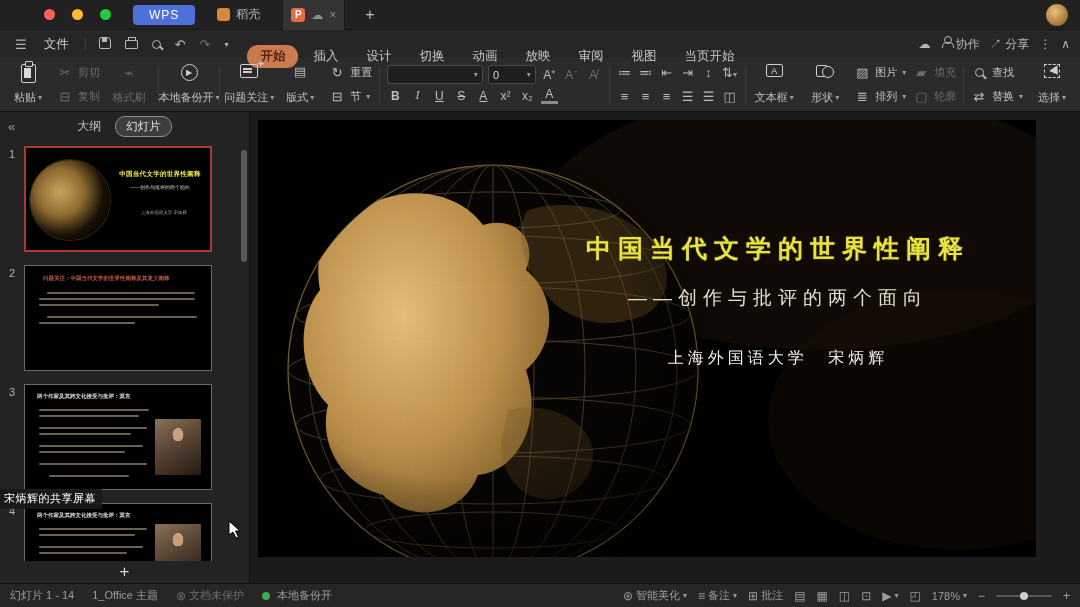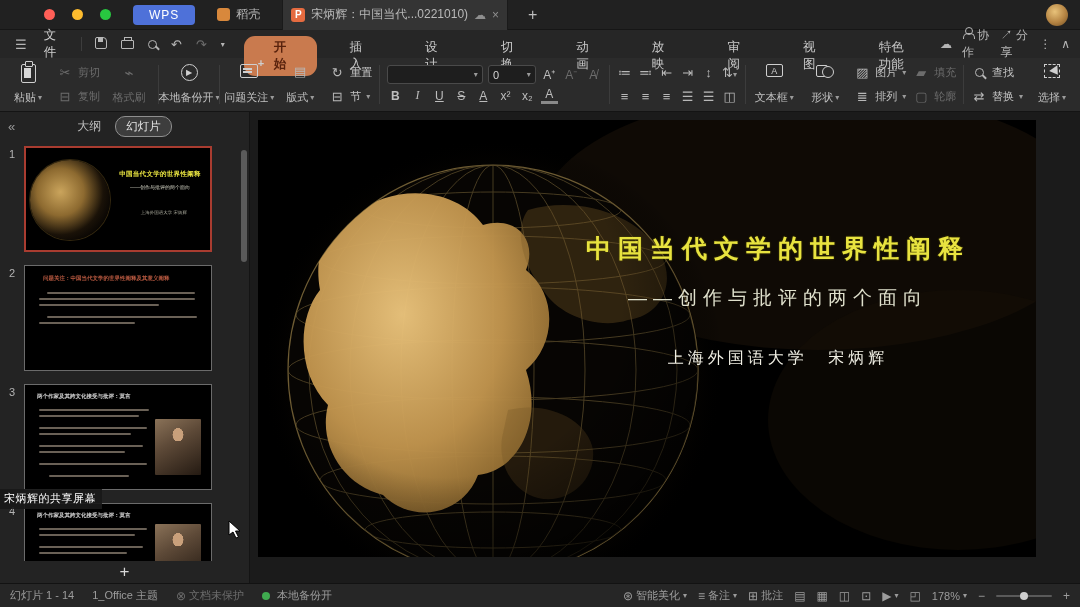--- a/index.html
+++ b/index.html
@@ -21,21 +21,21 @@
   .newtab { color:#bdbdbd; font-size:16px; padding:0 6px; }
   .avatar { margin-left:auto; margin-right:12px; width:22px; height:22px; border-radius:50%; background:radial-gradient(circle at 40% 35%, #e8c27a 0%, #b58443 55%, #6e4c22 100%); }
 
   
   .ribbon { height:28px; background:#262626; display:flex; align-items:center; padding:0 10px; font-size:12.5px; gap:4px; }
   .ric { color:#b5b5b5; font-size:13px; padding:0 5px; }
   .ric.dim { color:#5f5f5f; }
   .rlabel { color:#cfcfcf; padding:0 8px; }
   .vdiv { width:1px; height:14px; background:#3d3d3d; margin:0 4px; }
   .rtabs { display:flex; align-items:center; gap:2px; margin-left:10px; }
-  .rtab { color:#c9c9c9; padding:3px 30px; border-radius:11px;margin-top:24px; }
+  .rtab { color:#c9c9c9; padding:3px 13px; border-radius:11px;margin-top:24px; }
   .rtab.active { background:#c97a4e; color:#58220d; font-weight:bold; }
   .rright { margin-left:auto; display:flex; align-items:center; gap:10px; color:#b5b5b5; font-size:12px; }
   .mag { position:relative; width:9px; height:9px; border:1.5px solid currentColor; border-radius:50%; display:inline-block; }
   .mag::after { content:""; position:absolute; width:5px; height:1.5px; background:currentColor; right:-4px; bottom:-1px; transform:rotate(45deg); }
   .person { position:relative; width:12px; height:12px; display:inline-block; }
   .person::before { content:""; position:absolute; top:0; left:3px; width:6px; height:6px; border-radius:50%; border:1.3px solid currentColor; }
   .person::after { content:""; position:absolute; bottom:0; left:1px; width:10px; height:5px; border-radius:5px 5px 0 0; border:1.3px solid currentColor; border-bottom:none; }
 
   
   .toolbar { height:54px; background:#2b2b2b; border-bottom:1px solid #141414; display:flex; align-items:stretch; padding:3px 6px; gap:7px; overflow:hidden; }
@@ -129,21 +129,20 @@
     <span class="tl y"></span>
     <span class="tl g"></span>
   </div>
   <div class="wps-btn">WPS</div>
   <div class="tab">
     <span class="docer-ic"></span>
     <span>稻壳</span>
   </div>
   <div class="tab doc">
     <span class="p-ic">P</span>
-    <span>宋炳辉：中国当代...0221010)</span>
     <span class="aux">☁</span>
     <span class="aux">×</span>
   </div>
   <div class="newtab">+</div>
   <div class="avatar"></div>
 </div>
 
 <div class="ribbon">
   <span class="ric">☰</span>
   <span class="rlabel">文件</span>
@@ -156,21 +155,21 @@
   <span class="ric" style="font-size:8px;">▾</span>
   <div class="rtabs">
     <span class="rtab active">开始</span>
     <span class="rtab">插入</span>
     <span class="rtab">设计</span>
     <span class="rtab">切换</span>
     <span class="rtab">动画</span>
     <span class="rtab">放映</span>
     <span class="rtab">审阅</span>
     <span class="rtab">视图</span>
-    <span class="rtab">特色功能</span>
+    <span class="rtab">当页开始</span>
   </div>
   <div class="rright">
     <span>☁</span>
     <span><span class="person"></span> <span>协作</span></span>
     <span>↗ <span>分享</span></span>
     <span>⋮</span>
     <span>∧</span>
   </div>
 </div>
 

